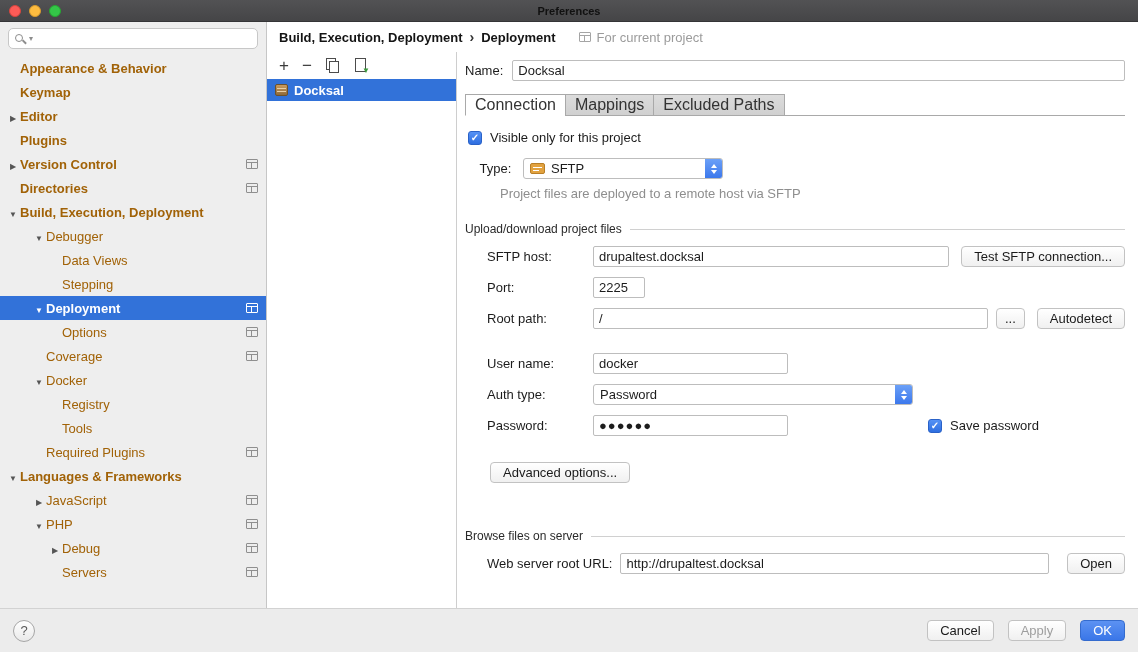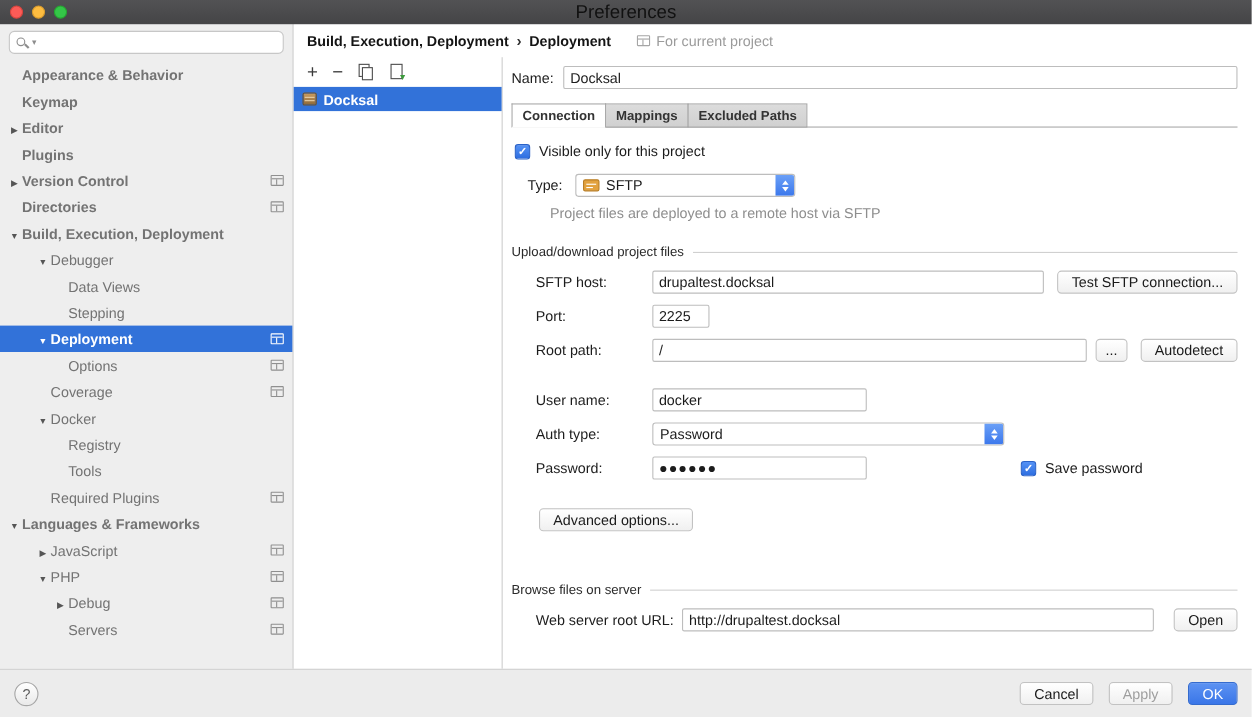--- a/index.html
+++ b/index.html
@@ -16,21 +16,21 @@
     height:22px; flex:none; position:relative;
     background:linear-gradient(#525254,#454547);
     border-bottom:1px solid #353537;
     display:flex; align-items:center; justify-content:center;
   }
   .lights { position:absolute; left:9px; top:5px; display:flex; gap:8px; }
   .light { width:12px; height:12px; border-radius:50%; }
   .light.red    { background:#fc5b57; border:1px solid #d6453f; }
   .light.yellow { background:#fdbc40; border:1px solid #d89b2d; }
   .light.green  { background:#34c648; border:1px solid #27a532; }
-  .win-title { font-size:17px; color:#111; font-weight:normal; }
+  .win-title { font-size:11px; color:#111; font-weight:bold; }
 
   .body-area { flex:1; display:flex; min-height:0; }
 
   
   .sidebar {
     width:267px; flex:none; background:#eeeeee; border-right:1px solid #c6c6c6;
     display:flex; flex-direction:column; min-height:0;
   }
   .search-wrap { padding:6px 8px 4px 8px; flex:none; }
   .search-box {
@@ -39,21 +39,21 @@
   }
   .icon-search { position:relative; width:13px; height:13px; flex:none; }
   .icon-search::before { content:""; position:absolute; left:1px; top:2px; width:6px; height:6px;
     border:1.5px solid #8d8d8d; border-radius:50%; }
   .icon-search::after { content:""; position:absolute; left:8px; top:9px; width:5px; height:1.5px;
     background:#8d8d8d; transform:rotate(45deg); }
   .search-caret { font-size:8px; color:#8d8d8d; }
   .search-box input { flex:1; border:none; outline:none; background:transparent; font:13px "Liberation Sans",sans-serif; }
 
   .tree { flex:1; overflow:hidden; padding-top:3px; }
-  .trow { height:24px; display:flex; align-items:center; color:#737373; white-space:nowrap; }
+  .trow { height:24px; display:flex; align-items:center; color:#a16207; white-space:nowrap; }
   .lvl1 { padding-left:6px; }
   .lvl2 { padding-left:32px; }
   .lvl3 { padding-left:48px; }
   .arrow { width:14px; flex:none; text-align:center; color:#555; }
   .arrow.col::before { content:"▶"; font-size:8px; }
   .arrow.exp::before { content:"▼"; font-size:8px; }
   .trow.bold .tlabel { font-weight:bold; }
   .proj {
     margin-left:auto; margin-right:8px; flex:none;
     width:12px; height:10px; border:1px solid #8f8f8f; border-radius:1px; position:relative;
@@ -99,22 +99,22 @@
   input.txt {
     height:21px; border:1px solid #bdbdbd; border-radius:2px; padding:0 5px;
     font:13px "Liberation Sans",sans-serif; color:#1c1c1c; background:#fff; outline:none;
   }
   .pwd { font-size:11px; letter-spacing:1px; }
   .name-row { display:flex; align-items:center; gap:9px; flex:none; }
   .name-row input { flex:1; }
 
   .tabs { display:flex; margin-top:13px; position:relative; z-index:2; flex:none; }
   .tab {
-    height:22px; line-height:20px; padding:0 9px; font-size:12px;
-    border:1px solid #a9a9a9; background:linear-gradient(#dcdcdc,#d0d0d0); color:#333; margin-right:-1px;font-weight:bold;
+    height:22px; line-height:20px; padding:0 9px; font-size:16px;
+    border:1px solid #a9a9a9; background:linear-gradient(#dcdcdc,#d0d0d0); color:#333; margin-right:-1px;
   }
   .tab.active { background:#fff; border-bottom:1px solid #fff; }
   .tabpanel { border-top:1px solid #a9a9a9; margin-top:-1px; flex:1; padding-top:14px; display:flex; flex-direction:column; }
 
   .cb {
     width:14px; height:14px; flex:none; border-radius:3px;
     background:linear-gradient(#5592f5,#2e6ee0); border:1px solid #2a62c8;
     display:flex; align-items:center; justify-content:center;
   }
   .cb::after { content:"✓"; color:#fff; font-size:10px; font-weight:bold; }

